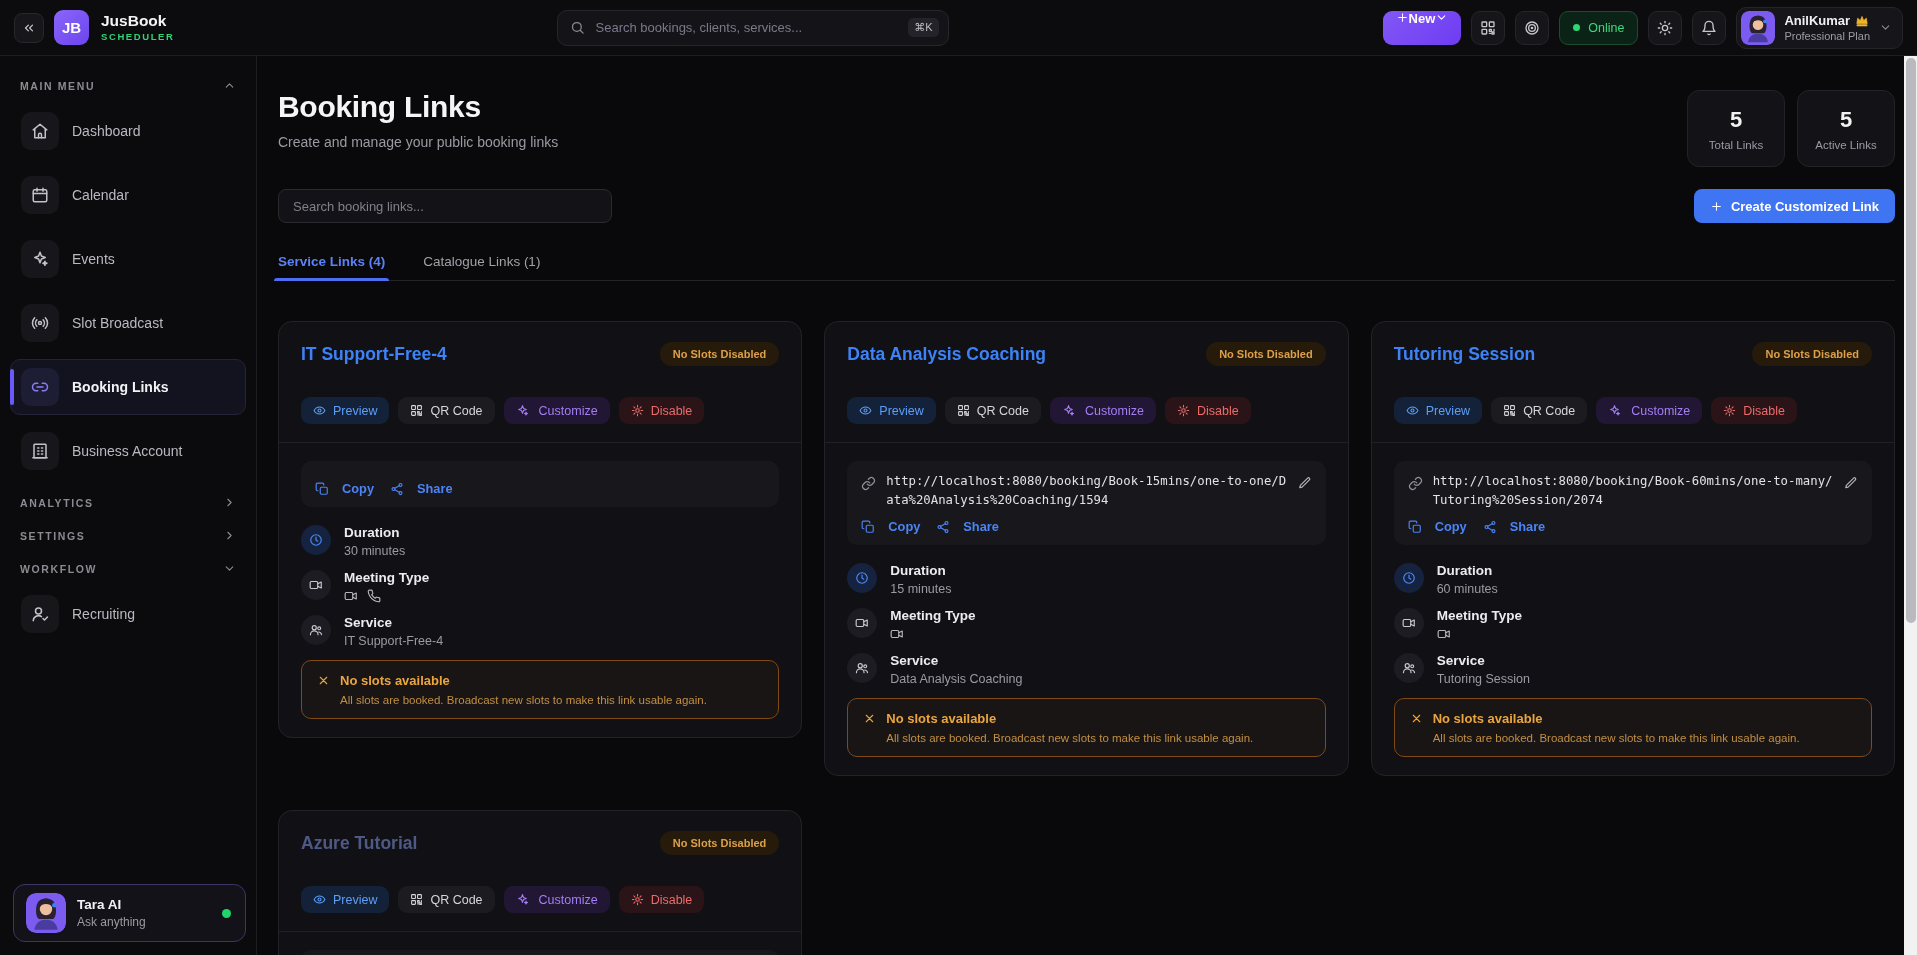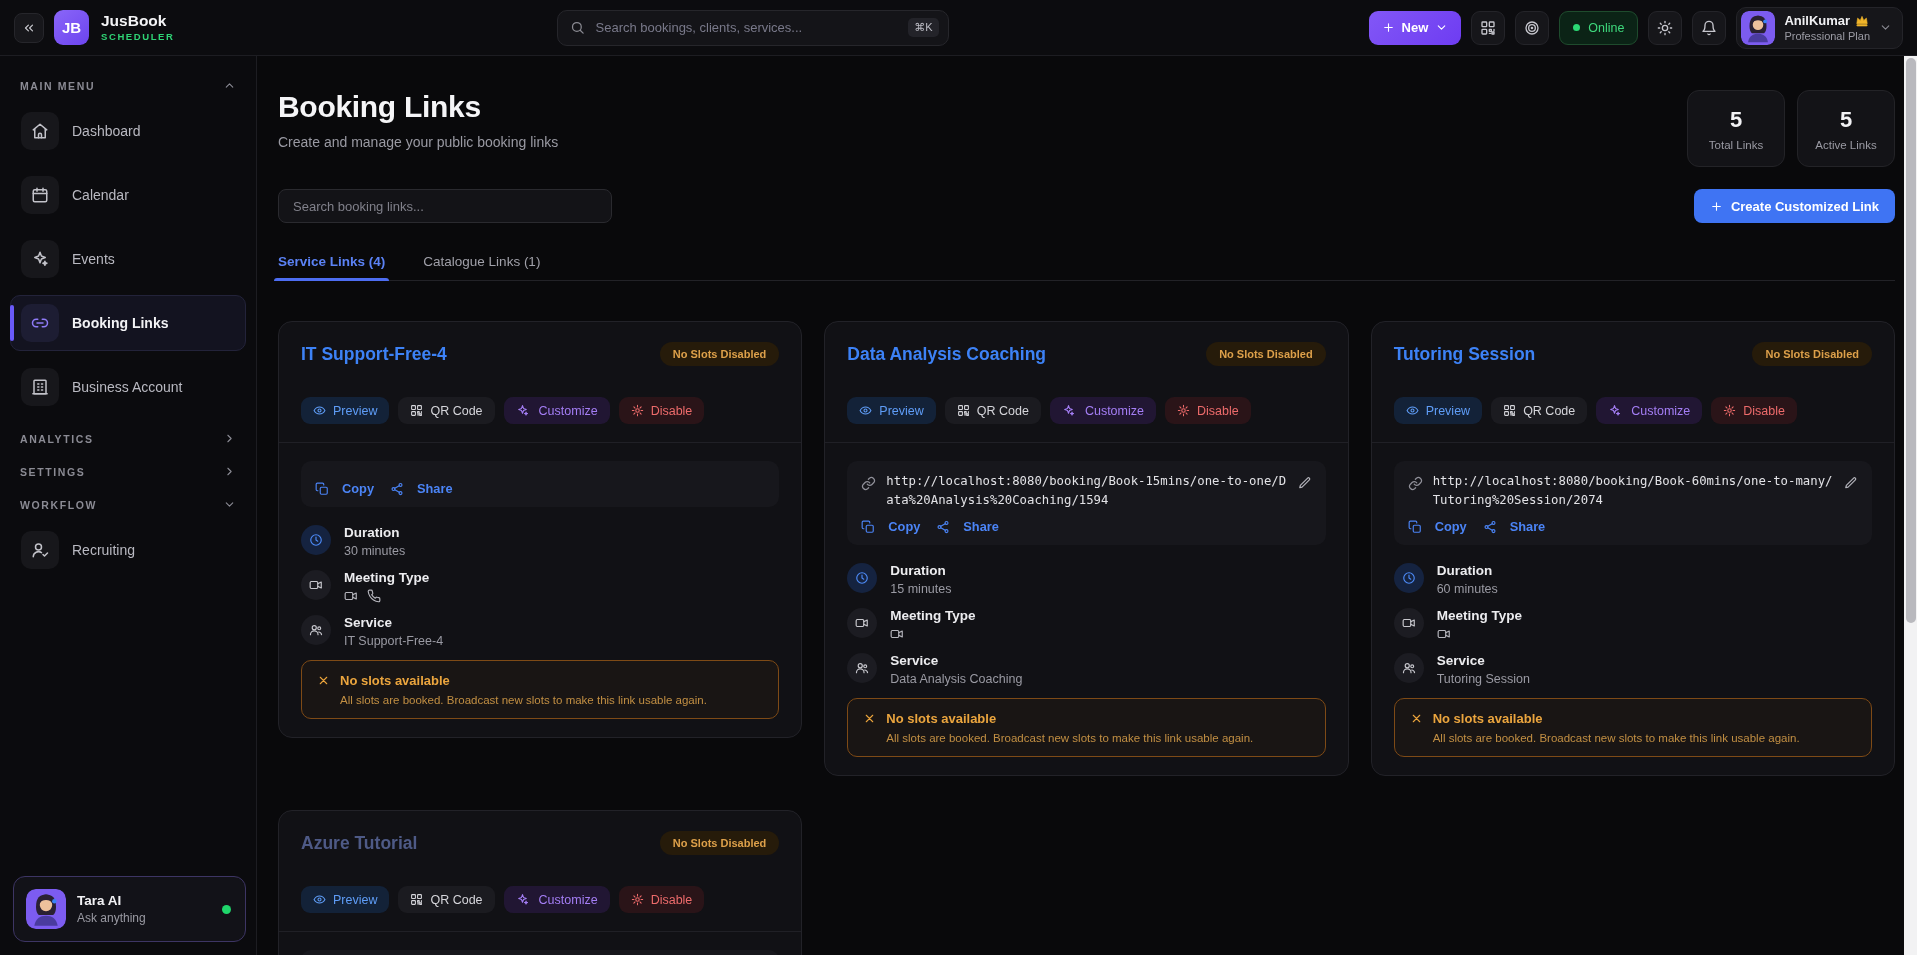--- a/index.html
+++ b/index.html
@@ -19,21 +19,21 @@
   .app-name { font-size:15.5px; font-weight:700; color:#f4f4f6; }
   .app-tag { margin-top:3px; font-size:9.5px; font-weight:700; letter-spacing:1.6px; color:#2fd475; }
 
   .topsearch { width:392px; height:36px; margin-left:372px; border-radius:10px; background:#141418; border:1px solid #26262b; display:flex; align-items:center; gap:9px; padding:0 9px 0 12px; }
   .topsearch .icon { color:#8a8a92; }
   .ts-input { flex:1; background:transparent; border:none; outline:none; color:#dcdce0; font-size:13px; font-family:inherit; min-width:0; }
   .ts-input::placeholder { color:#79798a; }
   .kbd { font-size:11px; background:#232329; border-radius:5px; padding:3px 6px; color:#bcbcc4; white-space:nowrap; }
 
   .top-right { margin-left:auto; display:flex; align-items:center; gap:10px; }
-  .btn-new { height:34px; border-radius:9px; padding:0 13px; background:linear-gradient(135deg,#8257f6,#6e3cf2); color:#fff; font-size:13px; font-weight:600; display:inline-flex; align-items:center; gap:7px; border:none; cursor:pointer; font-family:inherit; }
+  .btn-new { height:34px; border-radius:9px; padding:0 13px; background:linear-gradient(135deg,#8257f6,#6e3cf2); color:#fff; font-size:13px; font-weight:600; display:inline-flex; align-items:flex-start; border:none; cursor:pointer; font-family:inherit; }
   .btn-new .icon svg { width:13px; height:13px; }
   .icon-btn { width:34px; height:34px; border-radius:9px; background:#16161a; border:1px solid #242429; color:#c6c6cd; display:flex; align-items:center; justify-content:center; cursor:pointer; }
   .icon-btn svg { width:16px; height:16px; }
   .online-pill { height:34px; border-radius:9px; padding:0 13px; background:#0b2316; border:1px solid #1e4b2d; color:#3ed87c; font-size:12.5px; font-weight:500; display:inline-flex; align-items:center; gap:8px; cursor:pointer; }
   .online-dot { width:7px; height:7px; border-radius:50%; background:#2bd874; }
   .profile { height:42px; border-radius:10px; background:#16161a; border:1px solid #242429; padding:0 10px 0 4px; display:flex; align-items:center; gap:9px; cursor:pointer; }
   .avatar { width:34px; height:34px; border-radius:8px; overflow:hidden; }
   .avatar svg { width:34px; height:34px; }
   .p-name { font-size:13px; font-weight:700; color:#f0f0f3; display:flex; align-items:center; gap:5px; }
   .p-name .icon svg { width:14px; height:14px; }
@@ -50,21 +50,21 @@
   .chev svg { width:13px; height:13px; }
   .nav-item { display:flex; align-items:center; gap:13px; padding:8px 10px; border:1px solid transparent; border-radius:10px; margin-bottom:8px; cursor:pointer; position:relative; }
   .nav-tile { width:38px; height:38px; border-radius:10px; background:#17171b; color:#c2c2c9; display:flex; align-items:center; justify-content:center; }
   .nav-tile svg { width:18px; height:18px; }
   .nav-label { font-size:14px; color:#b9b9c1; }
   .nav-item.active { background:#131320; border-color:#23233a; }
   .nav-item.active::before { content:""; position:absolute; left:-1px; top:9px; bottom:9px; width:3.5px; border-radius:4px; background:#6a5af9; }
   .nav-item.active .nav-tile { background:#1d1d33; color:#8f7bf7; }
   .nav-item.active .nav-label { color:#f2f2f5; font-weight:600; }
 
-  .assistant-card { position:absolute; left:13px; right:10px; bottom:13px; height:66px; border:1px solid #3d3564; border-radius:12px; background:#121218; display:flex; align-items:center; gap:11px; padding:0 14px 0 12px; cursor:pointer; }
+  .assistant-card { position:absolute; left:13px; right:10px; bottom:13px; height:58px; border:1px solid #3d3564; border-radius:12px; background:#121218; display:flex; align-items:center; gap:11px; padding:0 14px 0 12px; cursor:pointer; }
   .assistant-card .avatar { width:40px; height:40px; border-radius:10px; }
   .assistant-card .avatar svg { width:40px; height:40px; }
   .a-name { font-size:13.5px; font-weight:700; color:#f1f1f4; }
   .a-sub { font-size:12px; color:#9a9aa3; margin-top:3px; }
   .a-dot { margin-left:auto; width:9px; height:9px; border-radius:50%; background:#1fd66b; }
 
   
   .main { flex:1; min-width:0; padding:34px 22px 0 21px; position:relative; background:#09090b; }
   .page-head { display:flex; justify-content:space-between; align-items:flex-start; }
   .page-title { margin:0; font-size:30px; font-weight:700; letter-spacing:-0.3px; color:#f5f5f7; }
@@ -282,20 +282,29 @@
           </div>
           <div class="nav-item">
             <span class="nav-tile icon">
               <svg viewBox="0 0 24 24" fill="none" stroke="currentColor" stroke-width="2" stroke-linecap="round" stroke-linejoin="round">
                 <path d="M12 3l1.9 5.1L19 10l-5.1 1.9L12 17l-1.9-5.1L5 10l5.1-1.9z"></path>
                 <path d="M18.5 15l.7 2 2 .7-2 .7-.7 2-.7-2-2-.7 2-.7z"></path>
               </svg>
             </span>
             <span class="nav-label">Events</span>
           </div>
+          <div class="nav-item">
+            <span class="nav-tile icon">
+              <svg viewBox="0 0 24 24" fill="none" stroke="currentColor" stroke-width="2" stroke-linecap="round" stroke-linejoin="round">
+                <circle cx="12" cy="12" r="2"></circle>
+                <path d="M16.2 7.8a6 6 0 0 1 0 8.4M7.8 16.2a6 6 0 0 1 0-8.4M19.1 4.9a10 10 0 0 1 0 14.2M4.9 19.1a10 10 0 0 1 0-14.2"></path>
+              </svg>
+            </span>
+            <span class="nav-label">Slot Broadcast</span>
+          </div>
           <div class="nav-item active">
             <span class="nav-tile icon">
               <svg viewBox="0 0 24 24" fill="none" stroke="currentColor" stroke-width="2" stroke-linecap="round" stroke-linejoin="round">
                 <path d="M9 17H7A5 5 0 0 1 7 7h2"></path>
                 <path d="M15 7h2a5 5 0 1 1 0 10h-2"></path>
                 <path d="M8 12h8"></path>
               </svg>
             </span>
             <span class="nav-label">Booking Links</span>
           </div>

